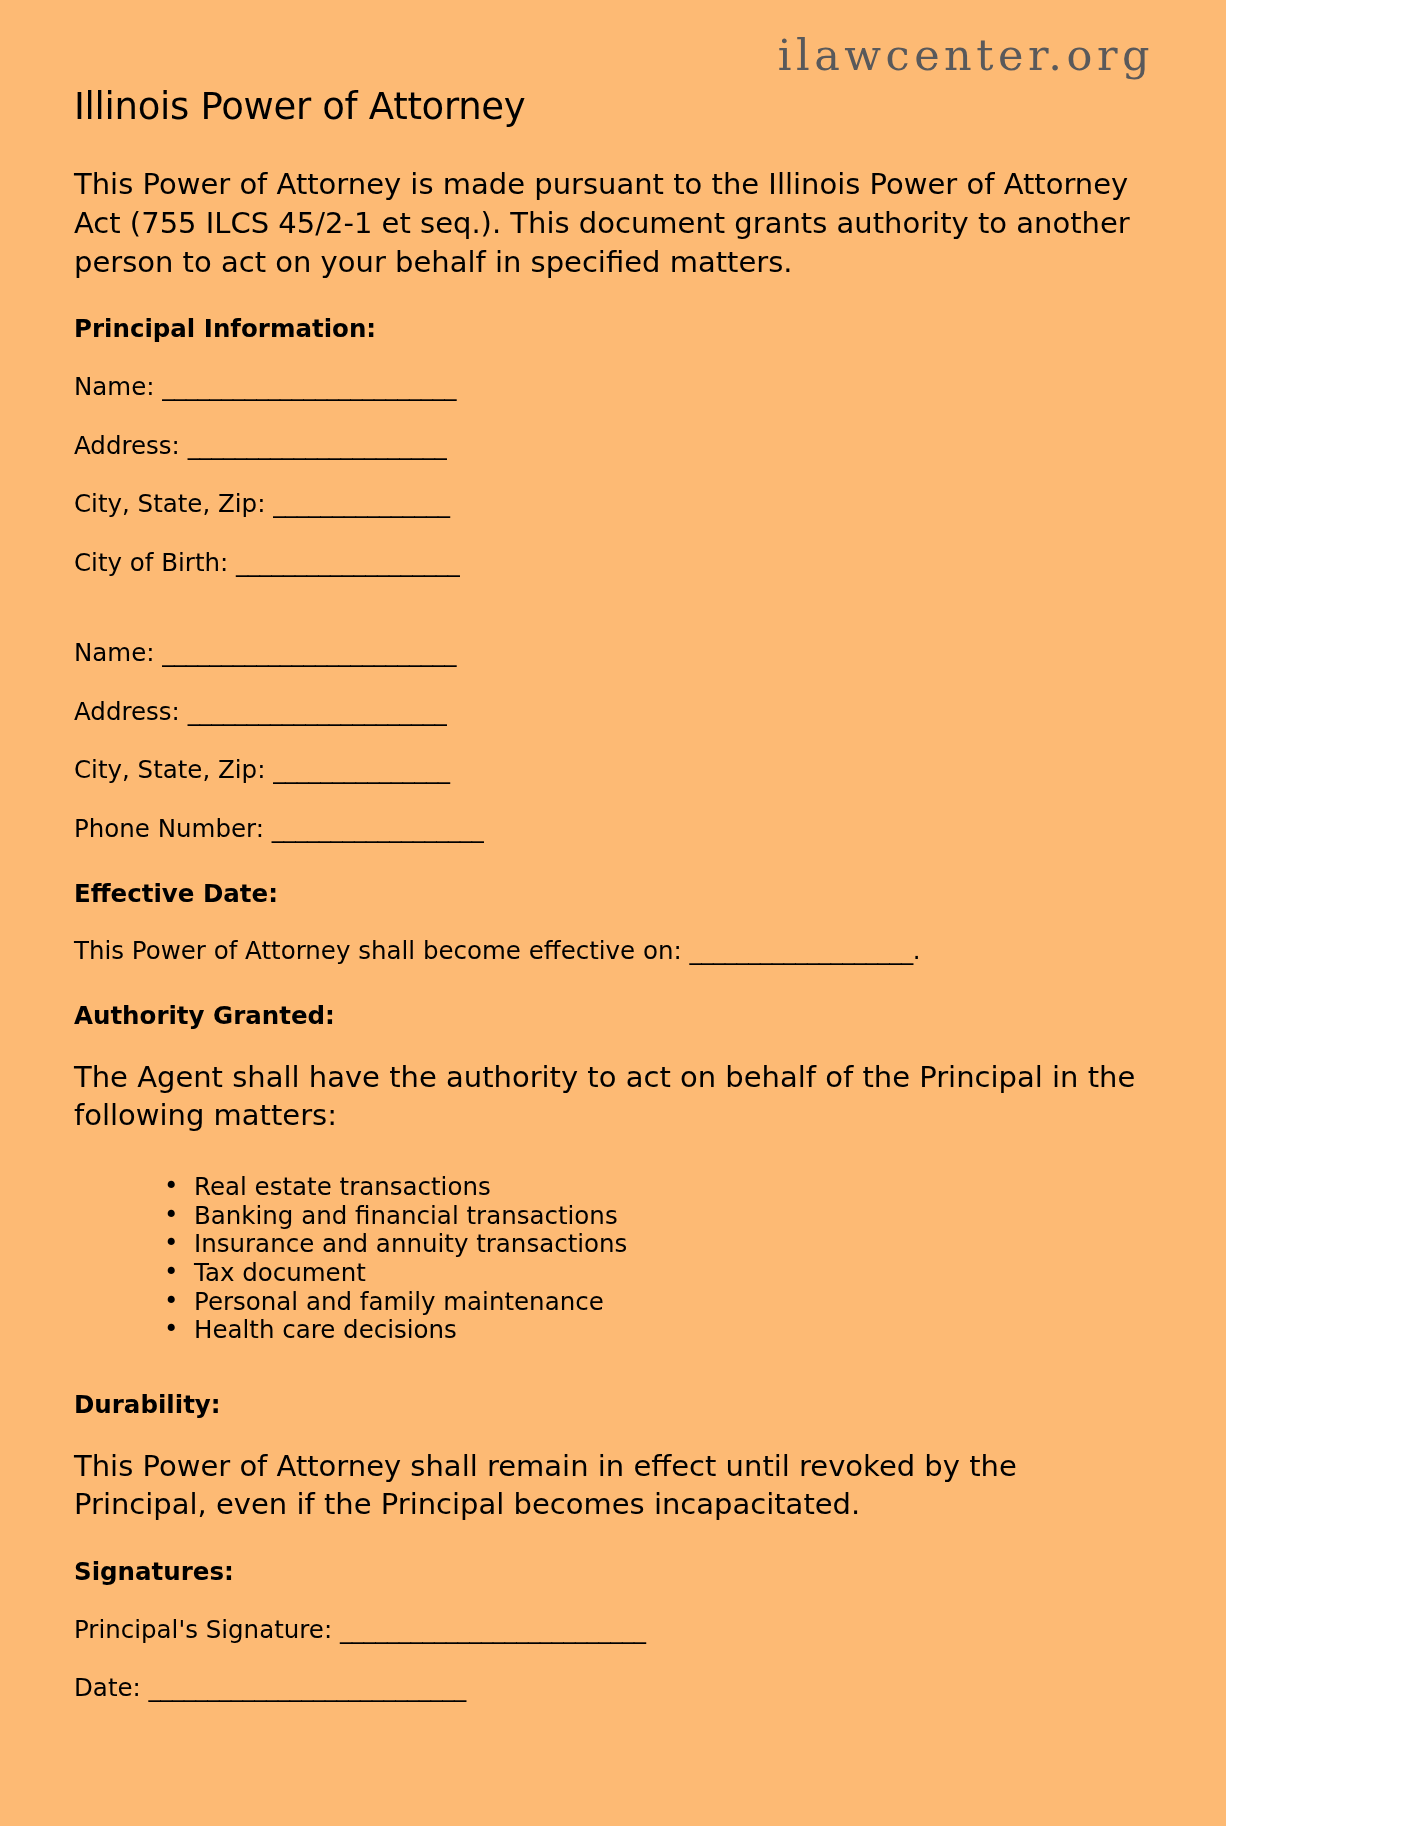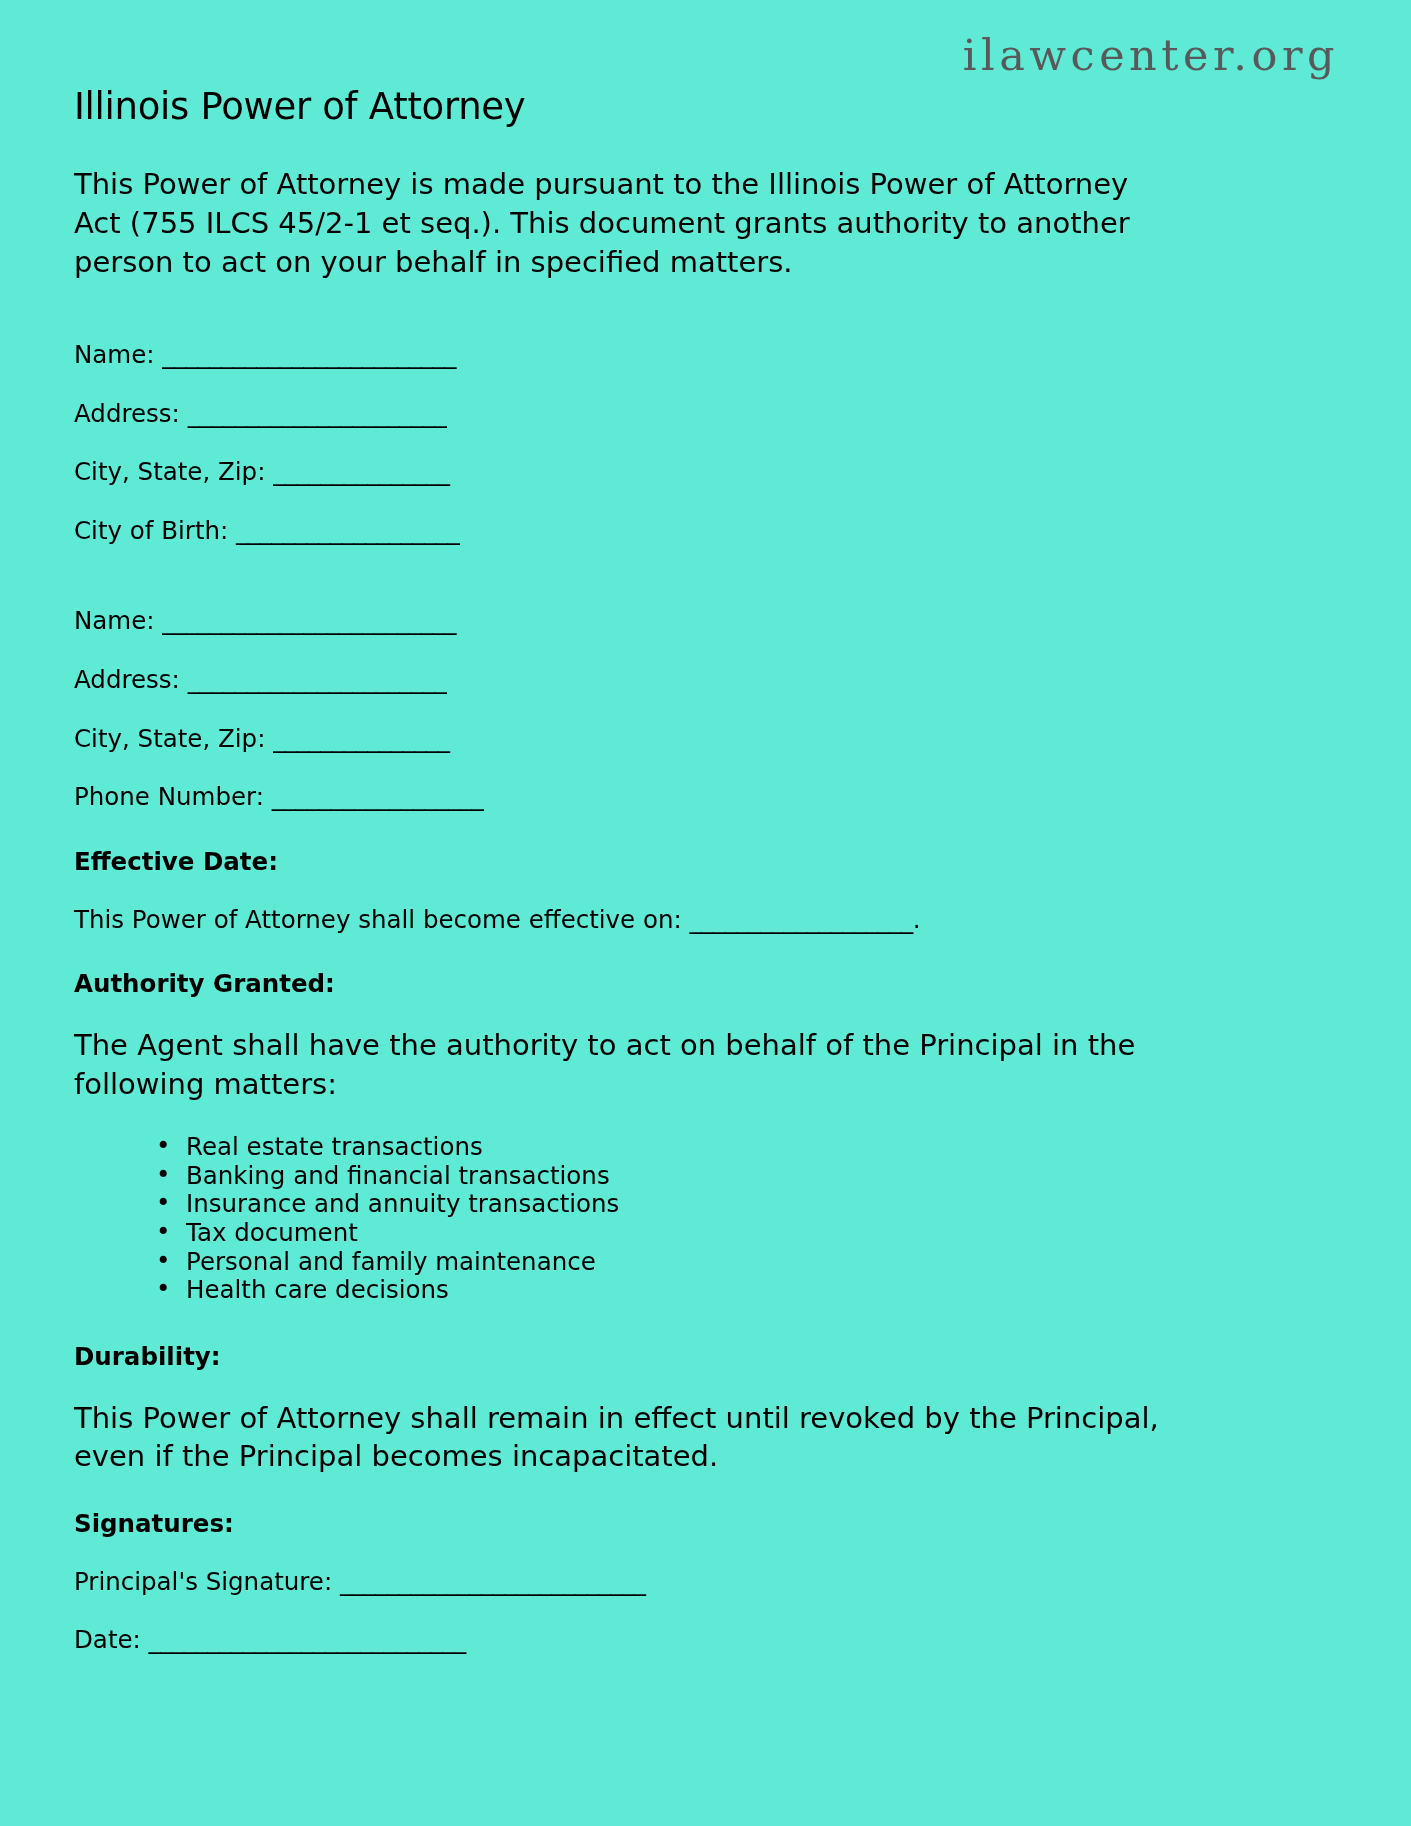--- a/index.html
+++ b/index.html
@@ -11,23 +11,23 @@
     width: 1411px;
     height: 1826px;
     position: relative;
     font-family: "DejaVu Sans", sans-serif;
     color: #000000;
     overflow: hidden;
   }
 
   .page {
     position: relative;
-    width: 1411px;
+    width: 1226px;
     height: 1826px;
-    background: #5eead4;
+    background: #fdba74;
     box-sizing: border-box;
     padding: 0 72px 0 74px;
   }
 
   .watermark {
     position: absolute;
     top: 34px;
     right: 72px;
     font-family: "DejaVu Serif", "Liberation Serif", serif;
     font-size: 43px;
@@ -75,21 +75,21 @@
     line-height: 1.33;
     margin: 0;
     padding: 0;
     white-space: nowrap;
   }
   .field-line .blank {
     letter-spacing: -0.5px;
   }
 
   ul.authority-list {
-    margin: 4px;
+    margin: 12px;
     padding: 0 0 0 78px;
     list-style: none;
   }
   ul.authority-list li {
     font-size: 24.5px;
     line-height: 1.17;
     position: relative;
     padding-left: 30px;
   }
   ul.authority-list li::before {
@@ -107,20 +107,21 @@
 <div class="page">
 
   <div class="watermark">ilawcenter.org</div>
 
   <h1 class="doc-title">Illinois Power of Attorney</h1>
 
   <div class="gap-lg"></div>
   <p class="body-text intro">This Power of Attorney is made pursuant to the Illinois Power of Attorney Act (755 ILCS 45/2-1 et seq.). This document grants authority to another person to act on your behalf in specified matters.</p>
 
   <div class="gap-md"></div>
+  <h2 class="section-heading">Principal Information:</h2>
 
   <div class="gap-sm"></div>
   <p class="field-line"><span>Name: </span><span class="blank">_________________________</span></p>
 
   <div class="gap-sm"></div>
   <p class="field-line"><span>Address: </span><span class="blank">______________________</span></p>
 
   <div class="gap-sm"></div>
   <p class="field-line"><span>City, State, Zip: </span><span class="blank">_______________</span></p>
 

